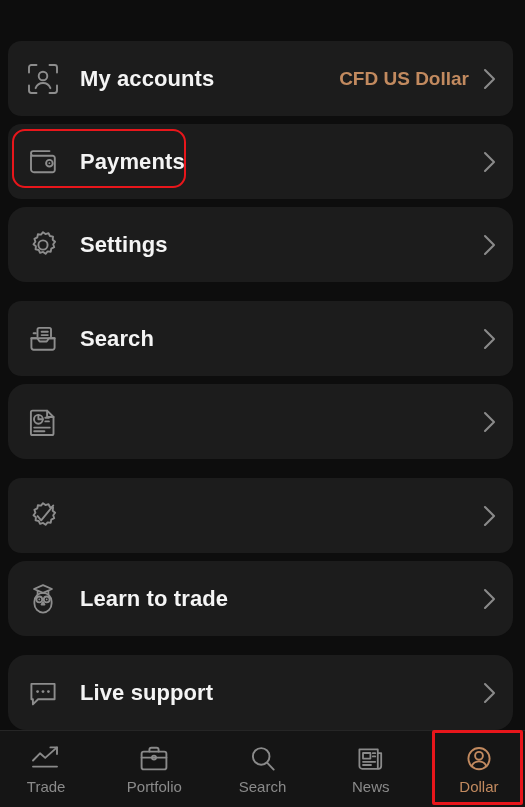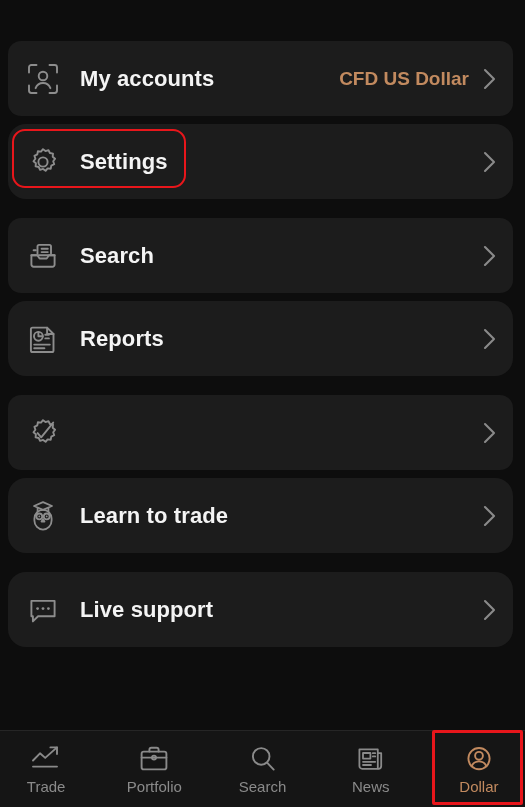--- a/index.html
+++ b/index.html
@@ -181,20 +181,36 @@
         <span class="row-label">My accounts</span>
         <span class="row-spacer"></span>
         <span class="row-value">CFD US Dollar</span>
         <span class="chevron">
           <svg width="13" height="22" viewBox="0 0 13 22" fill="none" stroke="currentColor" stroke-width="2.1" stroke-linecap="round" stroke-linejoin="round">
             <path d="M2 2l9 9-9 9"></path>
           </svg>
         </span>
       </div>
 
+      <div class="menu-row">
+        <span class="row-icon">
+          <svg width="34" height="34" viewBox="0 0 34 34" fill="none" stroke="currentColor" stroke-width="1.9" stroke-linecap="round" stroke-linejoin="round">
+            <path d="M5 10.4v13.9a3 3 0 0 0 3 3h18.5a2.3 2.3 0 0 0 2.3-2.3v-12a2.3 2.3 0 0 0-2.3-2.3H7.3A2.3 2.3 0 0 1 5 8.4v0a2.3 2.3 0 0 1 2.3-2.3h16.2"></path>
+            <circle cx="23.4" cy="18.2" r="3.3"></circle>
+            <circle cx="23.4" cy="18.2" r="0.9" fill="currentColor" stroke="none"></circle>
+          </svg>
+        </span>
+        <span class="row-label">Payments</span>
+        <span class="row-spacer"></span>
+        <span class="chevron">
+          <svg width="13" height="22" viewBox="0 0 13 22" fill="none" stroke="currentColor" stroke-width="2.1" stroke-linecap="round" stroke-linejoin="round">
+            <path d="M2 2l9 9-9 9"></path>
+          </svg>
+        </span>
+      </div>
 
       <div class="menu-row">
         <span class="row-icon">
           <svg width="34" height="34" viewBox="0 0 34 34" fill="none" stroke="currentColor" stroke-width="1.9" stroke-linecap="round" stroke-linejoin="round">
             <path d="M17 4.2l2.5 1.9 3-1 1.4 2.9 3.1.6-.3 3.1 2.4 2-1.9 2.5 1 3-2.9 1.4-.6 3.1-3.1-.3-2 2.4-2.5-1.9-3 1-1.4-2.9-3.1-.6.3-3.1-2.4-2 1.9-2.5-1-3 2.9-1.4.6-3.1 3.1.3z"></path>
             <circle cx="17" cy="17" r="4.6"></circle>
           </svg>
         </span>
         <span class="row-label">Settings</span>
         <span class="row-spacer"></span>
@@ -234,21 +250,20 @@
             <path d="M6.5 5.6h14.6l6.4 6.4v16.4a1.6 1.6 0 0 1-1.6 1.6H6.5a1.6 1.6 0 0 1-1.6-1.6V7.2a1.6 1.6 0 0 1 1.6-1.6z"></path>
             <path d="M21.1 5.6v6.4h6.4"></path>
             <circle cx="12.4" cy="14.3" r="4.4"></circle>
             <path d="M12.4 9.9v4.4h4.4"></path>
             <path d="M19.3 12.8h3.6"></path>
             <path d="M19.3 16.4h3.6"></path>
             <path d="M8.2 22.6h15.6"></path>
             <path d="M8.2 26.2h10.2"></path>
           </svg>
         </span>
-        <span class="row-label">Reports</span>
         <span class="row-spacer"></span>
         <span class="chevron">
           <svg width="13" height="22" viewBox="0 0 13 22" fill="none" stroke="currentColor" stroke-width="2.1" stroke-linecap="round" stroke-linejoin="round">
             <path d="M2 2l9 9-9 9"></path>
           </svg>
         </span>
       </div>
     </div>
 
     <div class="group">

